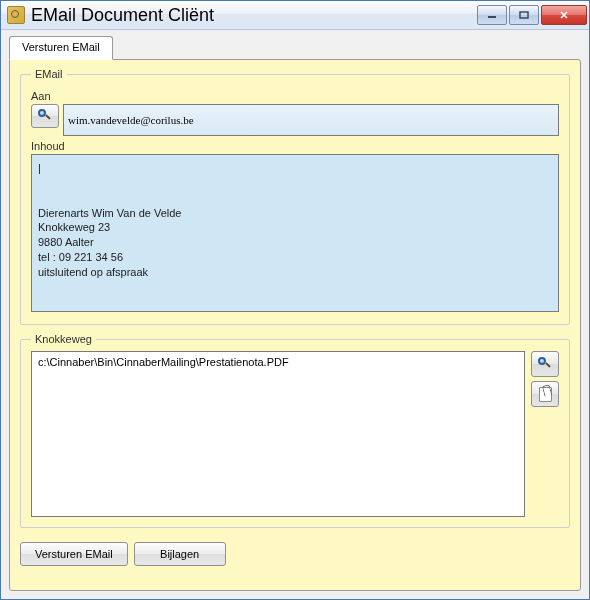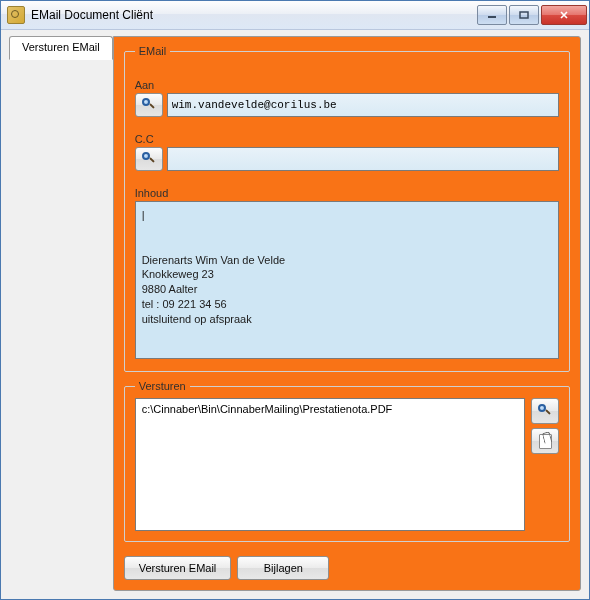--- a/index.html
+++ b/index.html
@@ -1,40 +1,40 @@
 <!DOCTYPE html>
 <html><head>
 <meta charset="utf-8">
 <style>
   html,body{margin:0;padding:0;font-family:"Segoe UI",Tahoma,sans-serif;font-size:11px;color:#000;background:#fff}
   .window{width:590px;height:600px;box-sizing:border-box;background:#f0f0f0;border:1px solid #4a79b0;box-shadow:0 0 8px rgba(0,0,0,.3);position:relative;display:flex;flex-direction:column}
   .titlebar{height:28px;background:linear-gradient(to bottom,#fdfdfe 0%,#ecf0f6 45%,#dfe6f1 46%,#dde8f6 100%);display:flex;align-items:center;padding:0 2px 0 6px;border-bottom:1px solid #b9c7de}
   .titlebar .app-icon{width:16px;height:16px;margin-right:6px;background:linear-gradient(135deg,#e2c26a,#d4a935);border:1px solid #9c8233;border-radius:2px;position:relative}
   .titlebar .app-icon:before{content:"";position:absolute;top:3px;left:3px;width:6px;height:6px;border:1px solid #6d5a23;border-radius:50%}
-  .title-text{flex:1;font-size:12px;color:#000}
+  .title-text{flex:1;font-size:18px;color:#000}
   .win-controls{display:flex;gap:2px}
   .win-btn{width:28px;height:18px;border:1px solid #7a8aa0;border-radius:2px;background:linear-gradient(to bottom,#f4f8fd,#cedbee 49%,#b9cce6 50%,#cddef2);display:flex;align-items:center;justify-content:center;color:#3a4a5e;font-size:10px;line-height:1}
   .win-btn.close{width:44px;background:linear-gradient(to bottom,#f1a7a1,#e6766e 49%,#d94b41 50%,#c9342a);border-color:#9a3830;color:#fff}
   .win-btn svg{display:block}
-  .client{flex:1;padding:6px 8px 8px 8px;display:flex;flex-direction:row;box-sizing:border-box}
+  .client{flex:1;padding:6px 8px 8px 8px;display:flex;flex-direction:column;box-sizing:border-box}
   .tabs{display:flex;height:24px;position:relative;margin-bottom:-1px;z-index:2}
   .tab{background:#fff;border:1px solid #9a9a9a;border-bottom:1px solid #fff;border-radius:3px 3px 0 0;padding:4px 12px 3px 12px;font-size:11px;color:#000}
-  .tab-page{flex:1;background:#f97316;border:1px solid #9a9a9a;border-radius:0 3px 3px 3px;padding:8px 10px 10px 10px;display:flex;flex-direction:column;box-sizing:border-box}
+  .tab-page{flex:1;background:#fef9c3;border:1px solid #9a9a9a;border-radius:0 3px 3px 3px;padding:8px 10px 24px 10px;display:flex;flex-direction:column;box-sizing:border-box}
   fieldset{border:1px solid #cfcfcf;border-radius:2px;margin:0 0 8px 0;padding:6px 10px 10px 10px}
   fieldset.email{flex:0 0 auto}
   fieldset.attach{flex:1;display:flex;flex-direction:column;min-height:0}
   legend{font-size:11px;color:#303030;padding:0 4px}
-  .row{margin-top:16px}
+  .row{margin-top:4px}
   .field-label{font-size:11px;color:#303030;margin-bottom:2px}
   .hline{display:flex;align-items:stretch;gap:4px}
   .lookup-btn{width:26px;height:22px;border:1px solid #8e8f8f;border-radius:3px;background:linear-gradient(to bottom,#fdfdfd,#e9e9e9 49%,#dcdcdc 50%,#e6e6e6);display:flex;align-items:center;justify-content:center;flex:0 0 auto}
   .mag{width:14px;height:14px;position:relative}
   .mag:before{content:"";position:absolute;top:0;left:0;width:8px;height:8px;border:2px solid #2a5fa0;border-radius:50%;box-sizing:border-box;background:radial-gradient(circle at 30% 30%,#cfe5fb,#9ec7ef)}
   .mag:after{content:"";position:absolute;top:7px;left:7px;width:6px;height:2px;background:#5c4322;transform:rotate(45deg);border-radius:1px}
-  .textin{flex:1;height:24px;border:1px solid #7a7a7a;background:linear-gradient(to bottom,#e8f2f9,#d9eaf5);padding:2px 4px;font-family:Liberation Mono, monospace;font-size:11px;color:#000;box-sizing:border-box}
+  .textin{flex:1;height:32px;border:1px solid #7a7a7a;background:linear-gradient(to bottom,#e8f2f9,#d9eaf5);padding:2px 4px;font-family:Liberation Serif, serif;font-size:11px;color:#000;box-sizing:border-box}
   .textin.plain{background:#fff}
   .body-area{width:100%;height:158px;box-sizing:border-box;border:1px solid #7a7a7a;background:#cfe6f4;padding:6px 18px 6px 6px;font-family:inherit;font-size:11px;color:#202020;line-height:1.35;resize:none;position:relative;white-space:pre-wrap;overflow-y:scroll}
   .attach-wrap{flex:1;display:flex;gap:6px;min-height:0}
   .attach-list{flex:1;border:1px solid #7a7a7a;background:#fff;padding:4px 6px;font-size:11px;color:#000;overflow:auto}
   .attach-side{width:28px;display:flex;flex-direction:column;gap:4px}
   .sq-btn{width:26px;height:24px;border:1px solid #8e8f8f;border-radius:3px;background:linear-gradient(to bottom,#fdfdfd,#e9e9e9 49%,#dcdcdc 50%,#e6e6e6);display:flex;align-items:center;justify-content:center}
   .clip-icon{width:13px;height:15px;position:relative}
   .clip-icon:before{content:"";position:absolute;inset:0;background:#fff;border:1px solid #8a8a8a;border-radius:1px}
   .clip-icon:after{content:"";position:absolute;top:-2px;left:4px;width:6px;height:10px;border:1.5px solid #6a6a6a;border-radius:3px 3px 0 0;border-bottom:none;transform:rotate(-15deg)}
   .footer{display:flex;gap:6px;margin-top:6px}
@@ -82,46 +82,37 @@
         <div class="row">
           <div class="field-label">Aan</div>
           <div class="hline">
             <div class="lookup-btn">
                 <span class="mag"></span>
               </div>
             <input class="textin" value="wim.vandevelde@corilus.be" style="">
           </div>
         </div>
 
-        <div class="row">
-          <div class="field-label">C.C</div>
-          <div class="hline">
-            <div class="lookup-btn">
-                <span class="mag"></span>
-              </div>
-            <input class="textin" value="" style="">
-          </div>
-        </div>
 
 
         <div class="row">
           <div class="field-label">Inhoud</div>
           <textarea class="body-area" style="">|
 
 
 Dierenarts Wim Van de Velde
 Knokkeweg 23
 9880 Aalter
 tel : 09 221 34 56
 uitsluitend op afspraak</textarea>
         </div>
       </fieldset>
 
       <fieldset class="attach">
-        <legend>Versturen</legend>
+        <legend>Knokkeweg</legend>
         <div class="attach-wrap">
           <div class="attach-list">
             <div>c:\Cinnaber\Bin\CinnaberMailing\Prestatienota.PDF</div>
           </div>
           <div class="attach-side">
             <div class="sq-btn">
                 <span class="mag"></span>
               </div>
             <div class="sq-btn">
                 <span class="clip-icon"></span>

